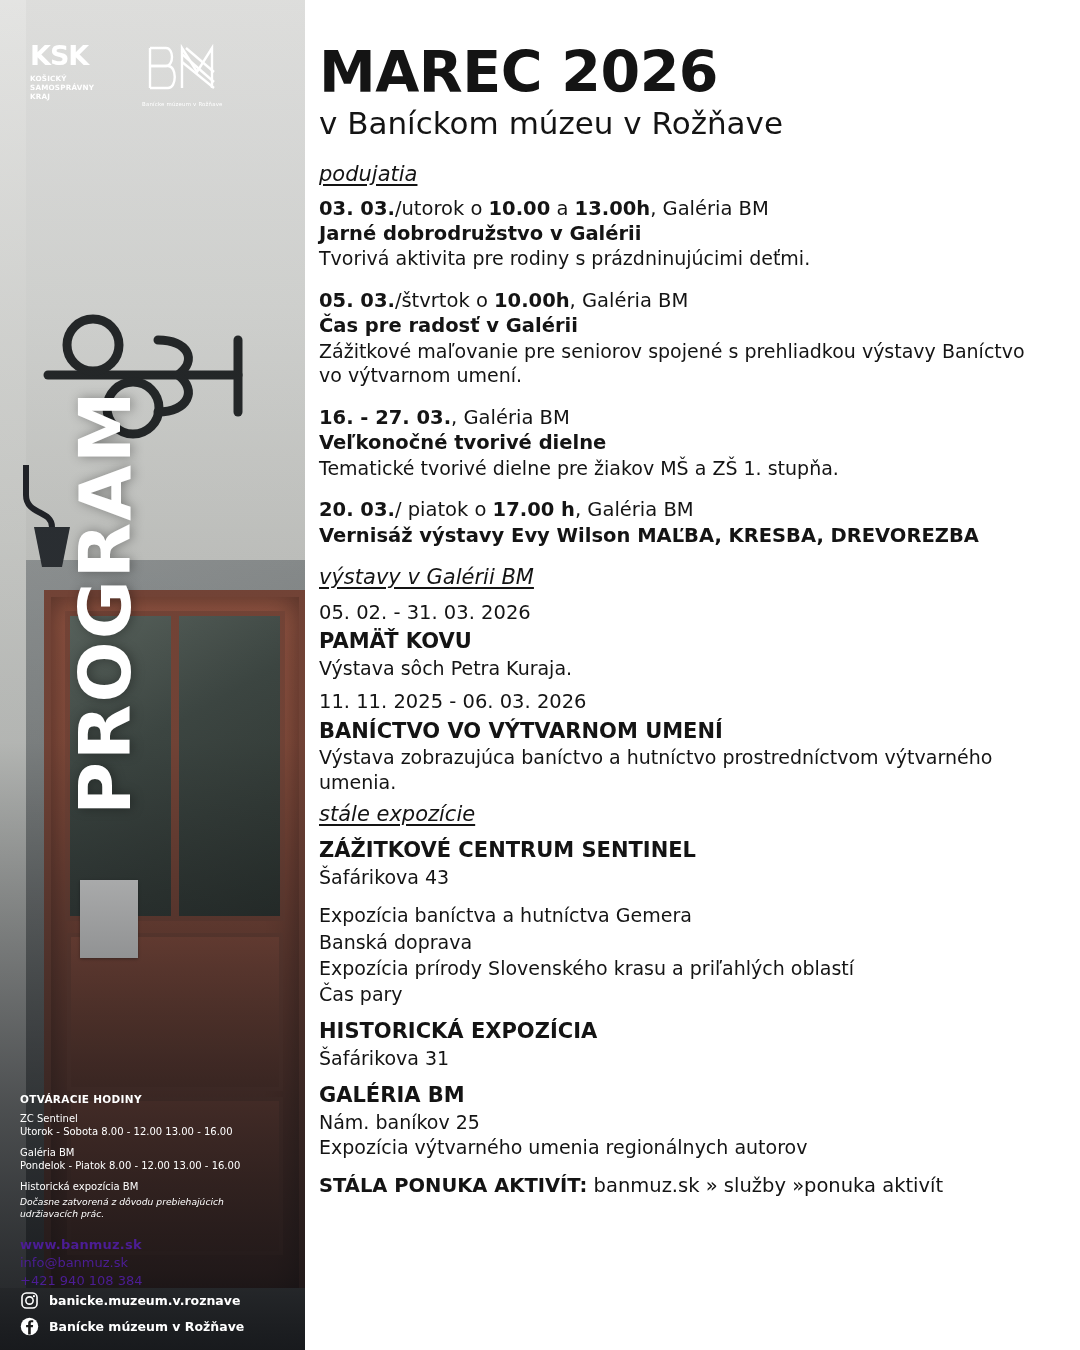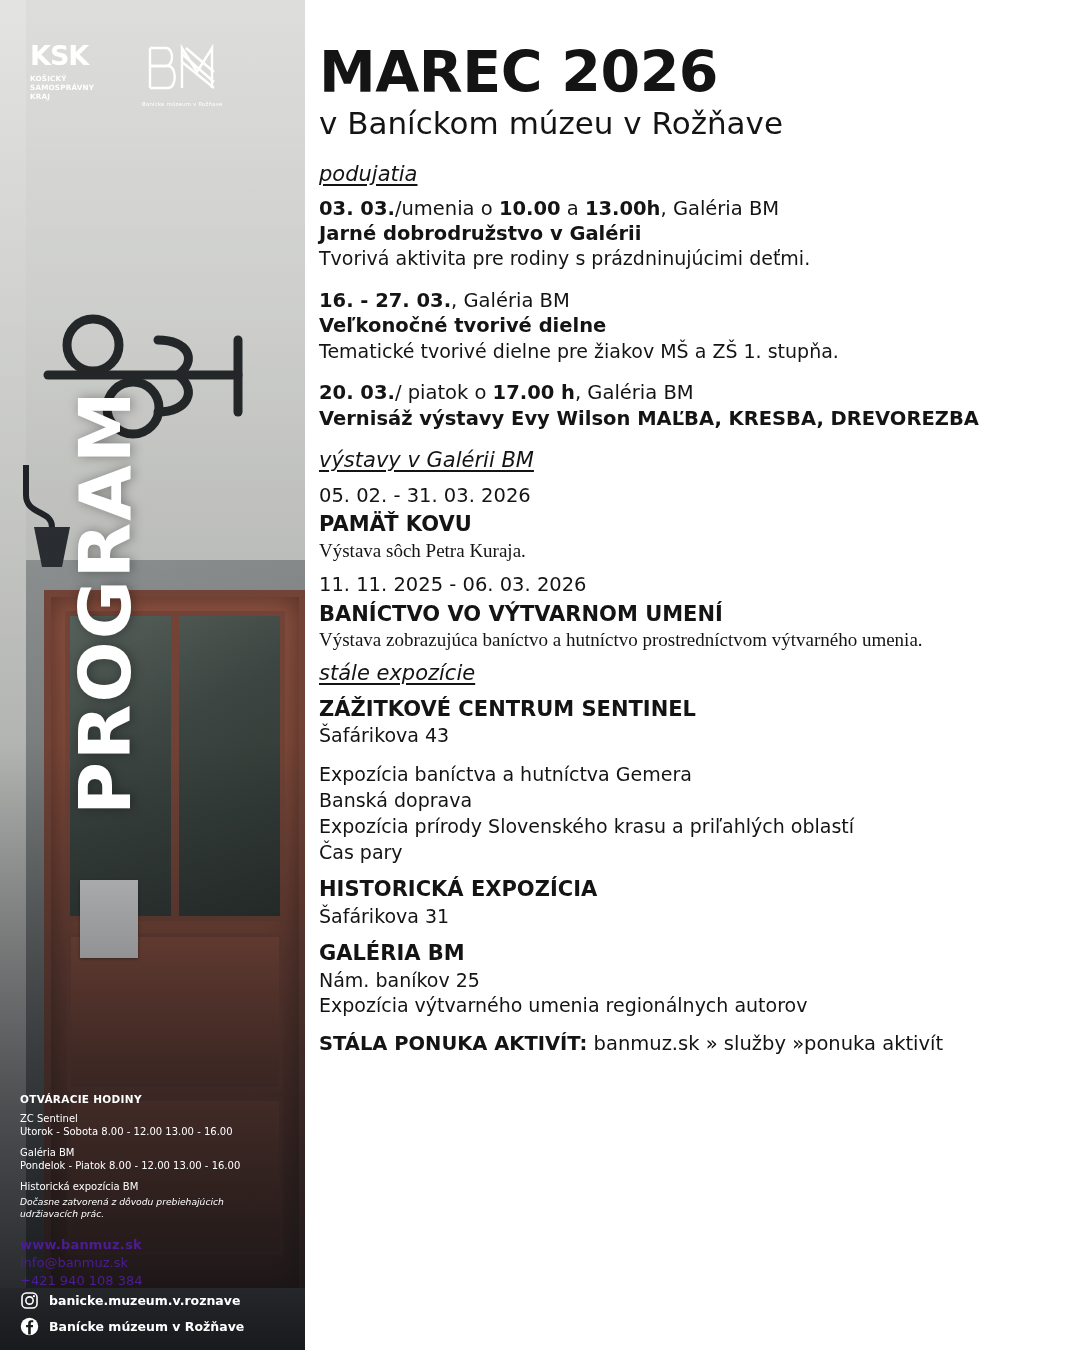--- a/index.html
+++ b/index.html
@@ -271,21 +271,20 @@
     line-height: 1.45;
   }
   .exh-title {
     font-size: 21px;
     font-weight: 700;
     line-height: 1.35;
   }
   .exh-desc {
     font-size: 19px;
     line-height: 1.3;
-    font-family: Liberation Serif, serif;
   }
   .perm { margin-bottom: 10px; }
   .perm-title {
     font-size: 21px;
     font-weight: 700;
     line-height: 1.35;
   }
   .perm-addr {
     font-size: 19px;
     line-height: 1.35;
@@ -408,26 +407,33 @@
 
   <div class="right">
 
     <h1 class="title">MAREC 2026</h1>
     <h2 class="subtitle">v Baníckom múzeu v Rožňave</h2>
 
     <div class="section-head">podujatia</div>
 
     <div class="event">
       <div class="ev-when">
-        <b>03. 03.</b><span>/umenia o </span><b>10.00</b><span> a </span><b>13.00h</b><span>, Galéria BM</span>
+        <b>03. 03.</b><span>/utorok o </span><b>10.00</b><span> a </span><b>13.00h</b><span>, Galéria BM</span>
       </div>
       <div class="ev-title">Jarné dobrodružstvo v Galérii</div>
       <div class="ev-desc">Tvorivá aktivita pre rodiny s prázdninujúcimi deťmi.</div>
     </div>
 
+    <div class="event">
+      <div class="ev-when">
+        <b>05. 03.</b><span>/štvrtok o </span><b>10.00h</b><span>, Galéria BM</span>
+      </div>
+      <div class="ev-title">Čas pre radosť v Galérii</div>
+      <div class="ev-desc">Zážitkové maľovanie pre seniorov spojené s prehliadkou výstavy Baníctvo vo výtvarnom umení.</div>
+    </div>
 
     <div class="event">
       <div class="ev-when">
         <b>16. - 27. 03.</b><span>, Galéria BM</span>
       </div>
       <div class="ev-title">Veľkonočné tvorivé dielne</div>
       <div class="ev-desc">Tematické tvorivé dielne pre žiakov MŠ a ZŠ 1. stupňa.</div>
     </div>
 
     <div class="event">

